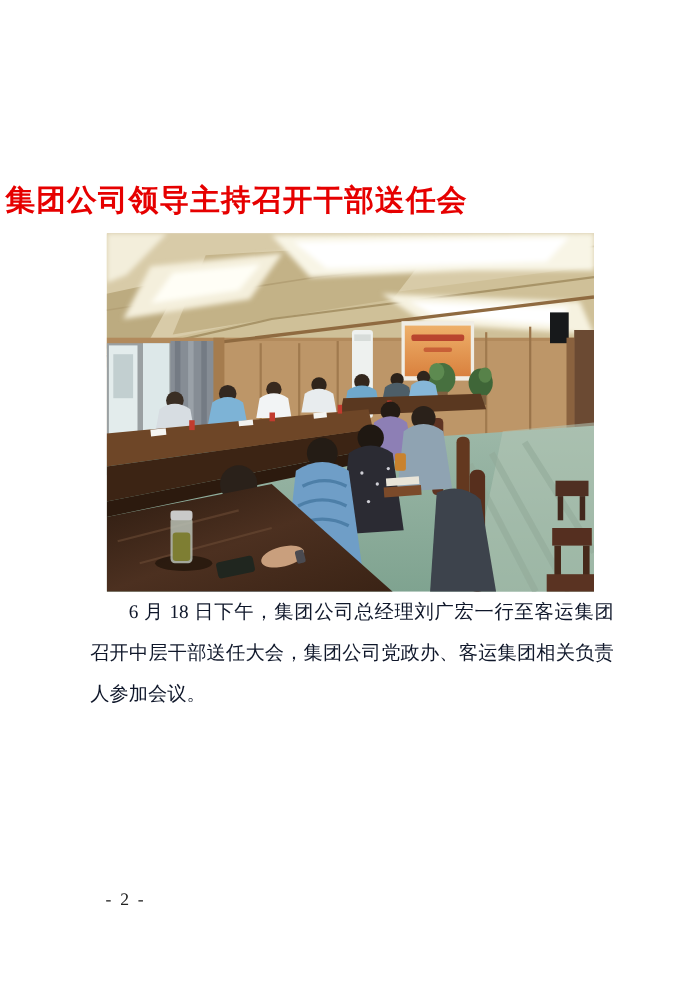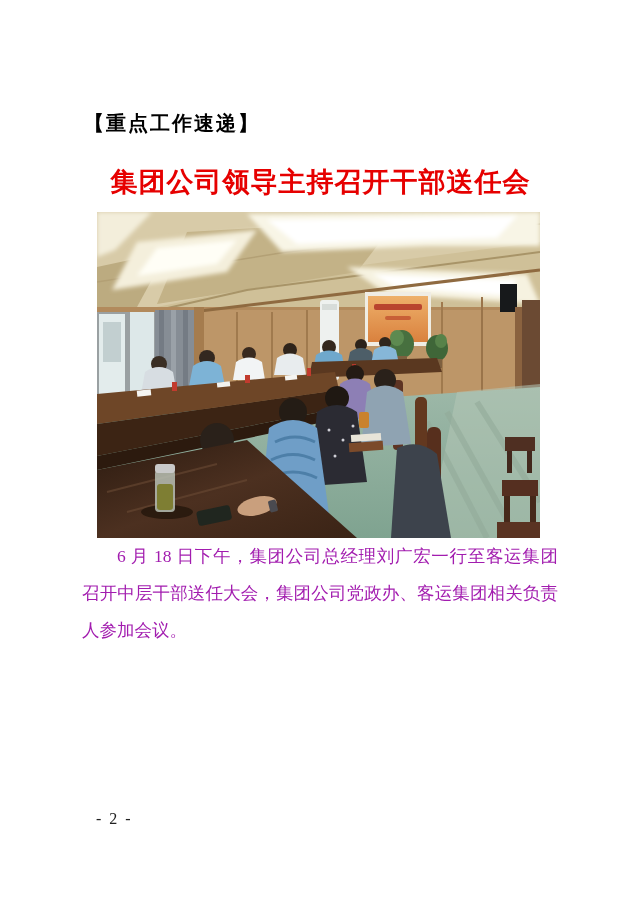--- a/index.html
+++ b/index.html
@@ -11,21 +11,21 @@
     font-family:"Liberation Serif","DejaVu Serif",serif;
     color:#111111;
   }
   .section-header{
     position:absolute;left:84px;top:110px;
     font-size:20px;font-weight:bold;letter-spacing:2px;
     color:#000000;
   }
   .article-title{
     position:absolute;left:0;top:164px;width:636px;
-    text-align:center;
+    text-align:left;
     font-size:27px;font-weight:bold;letter-spacing:1px;
     padding-left:5px;box-sizing:border-box;
   }
   .photo-wrap{
     position:absolute;left:97px;top:212px;width:443px;height:326px;
     line-height:0;
   }
   .photo-wrap svg{display:block;}
   .body-text{
     position:absolute;left:82px;top:538px;width:476px;
@@ -37,21 +37,20 @@
   .page-number{
     position:absolute;left:96px;top:810px;
     font-size:16px;letter-spacing:2px;color:#222222;
   }
 </style>
 </head>
 <body>
 
 <div class="page">
 
-  <div class="section-header">【重点工作速递】</div>
 
   <div class="article-title" style="color: rgb(230, 0, 0);">集团公司领导主持召开干部送任会</div>
 
   <div class="photo-wrap">
     <svg width="443" height="326" viewBox="0 0 443 326" xmlns="http://www.w3.org/2000/svg">
       <defs>
         <linearGradient id="carpet" x1="0" y1="0" x2="0" y2="1">
           <stop offset="0" stop-color="#9db8a8"></stop>
             <stop offset="1" stop-color="#7fa390"></stop>
         </linearGradient>
@@ -223,19 +222,19 @@
         <ellipse cx="160" cy="294" rx="20" ry="9" fill="#c99f7d" transform="rotate(-14 160 294)"></ellipse>
         <rect x="172" y="288" width="8" height="12" rx="2" fill="#4a4a50" transform="rotate(-14 176 294)"></rect>
 
         <rect x="252" y="230" width="34" height="9" fill="#7b4a2a" transform="rotate(-4 269 234)"></rect>
         <rect x="254" y="222" width="30" height="7" fill="#e8e4d8" transform="rotate(-4 269 225)"></rect>
         <rect x="262" y="200" width="10" height="16" rx="2" fill="#c9822e"></rect>
       </g>
     </svg>
   </div>
 
-  <div class="body-text" style="color: #a21caf;">
+  <div class="body-text" style="color: #0f172a;">
     <p>6 月 18 日下午，集团公司总经理刘广宏一行至客运集团召开中层干部送任大会，集团公司党政办、客运集团相关负责人参加会议。</p>
   </div>
 
   <div class="page-number">- 2 -</div>
 
 </div>
 
 </body></html>

